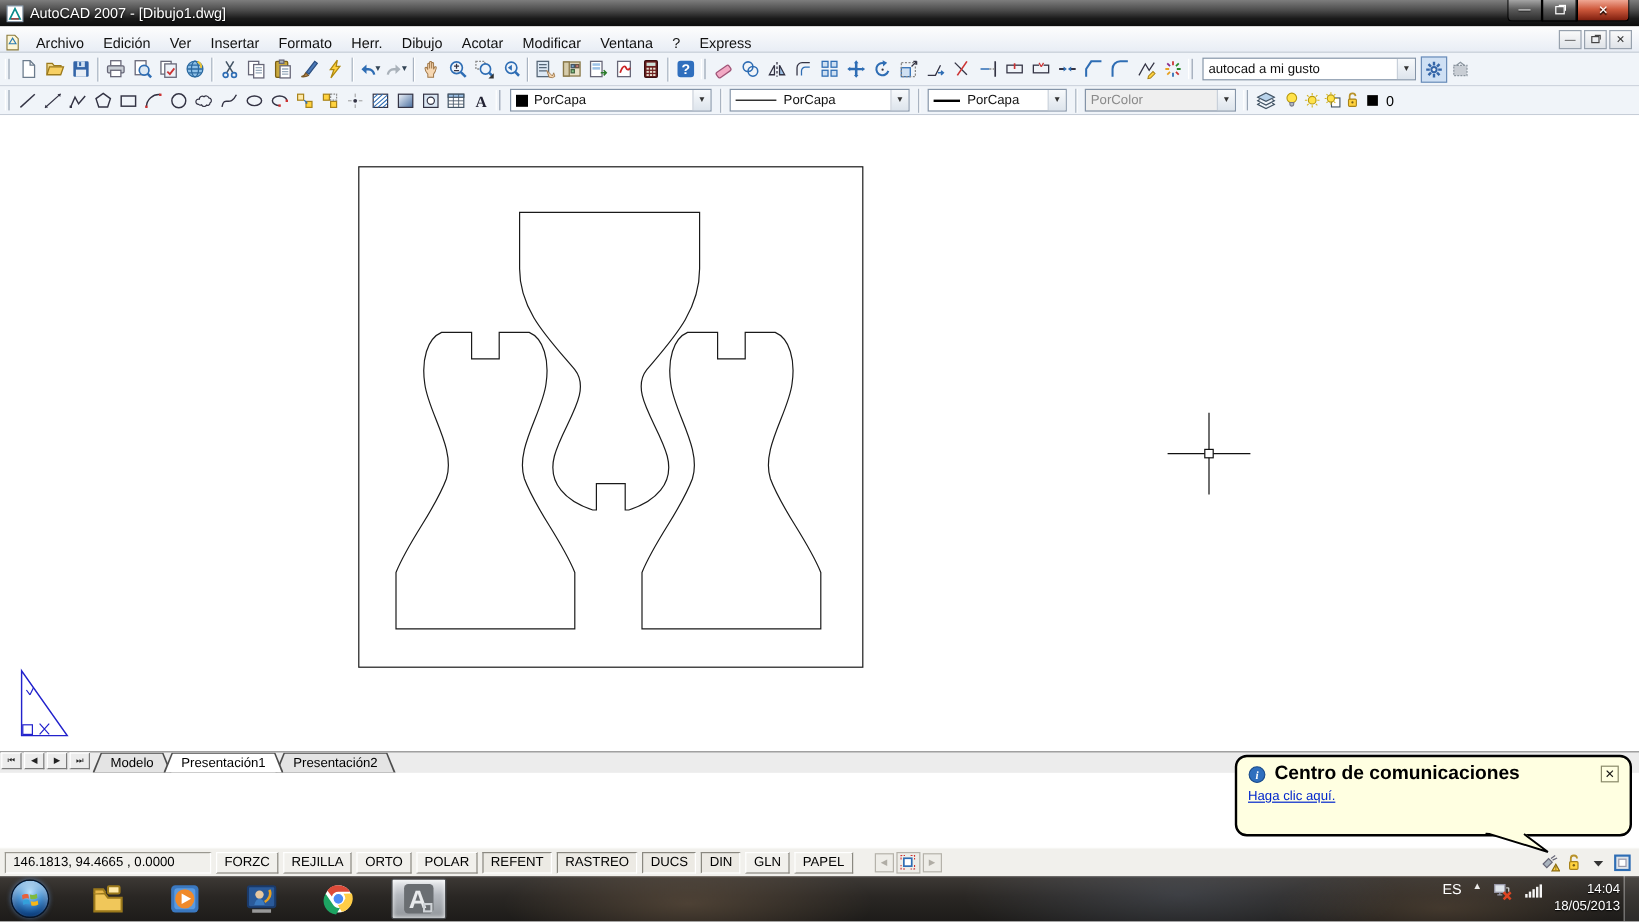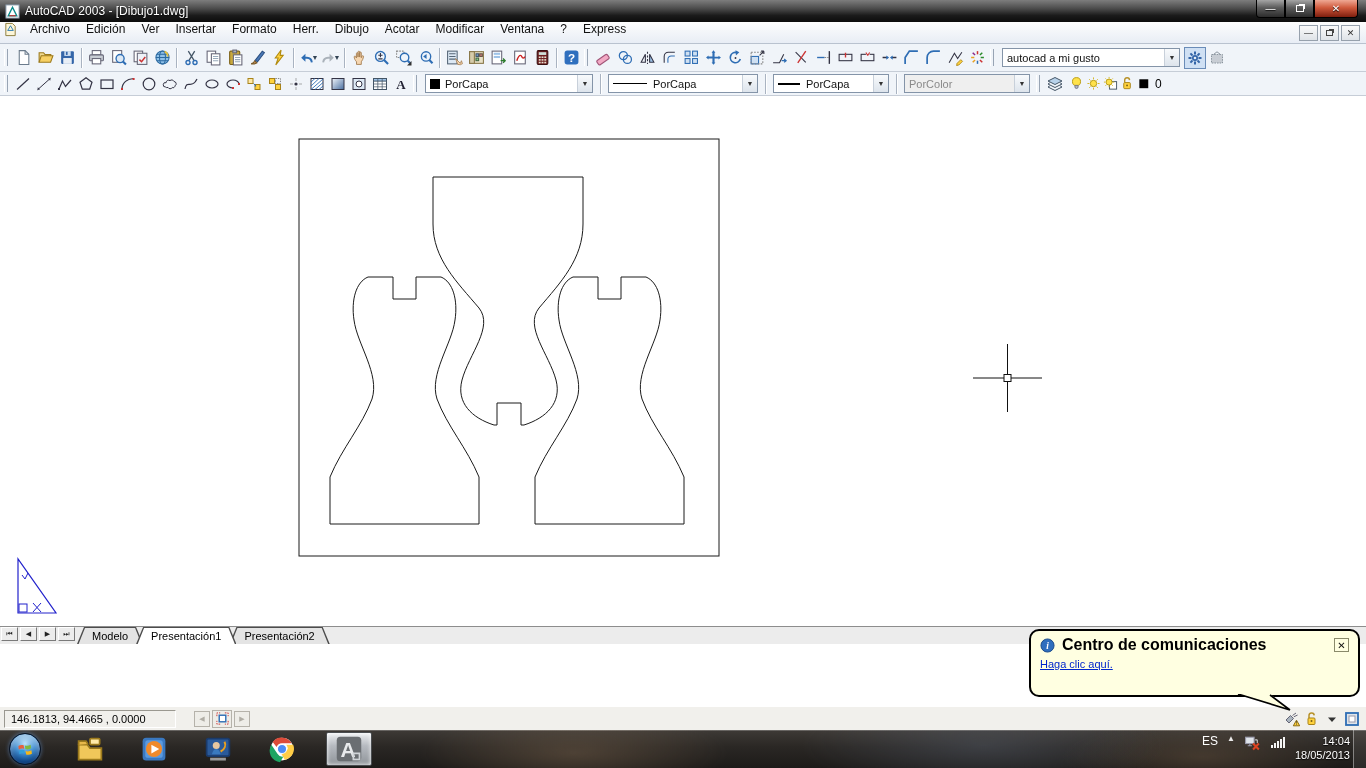--- a/index.html
+++ b/index.html
@@ -14,21 +14,21 @@
 #winbtns{position:absolute;right:8px;top:0;display:flex}
 .wbtn{width:29px;height:18px;border:1px solid #000;border-top:none;display:flex;align-items:center;justify-content:center;
  color:#fff;font-size:10px;background:linear-gradient(#a5a5a5,#5c5c5c 45%,#2c2c2c);text-shadow:0 1px 1px #000}
 .wbtn.min{border-bottom-left-radius:4px}
 .wbtn.close{width:44px;background:linear-gradient(#efa894,#cf5a3d 45%,#7e1e0e);border-bottom-right-radius:4px}
 .wbtn .rest{width:8px;height:7px;border:1px solid #fff;box-shadow:2px -2px 0 -1px #fff}
 
 
 #menubar{position:absolute;left:0;top:22px;width:100%;height:22px;
  background:linear-gradient(#fdfdfd,#e8edf5);border-bottom:1px solid #b9c2cf;
- display:flex;align-items:flex-start;font-size:12px;color:#111;padding-left:3px}
+ display:flex;align-items:flex-end;font-size:12px;color:#111;padding-left:3px}
 .menu-item{padding:3px 8px;cursor:default}
 #mdibtns{position:absolute;right:6px;top:3px;display:flex;gap:2px}
 .mdibtn{width:19px;height:16px;background:linear-gradient(#fafafa,#dfe3e8);border:1px solid #97a1ad;
  display:flex;align-items:center;justify-content:center;font-size:9px;color:#333}
 .mdibtn .rest{width:7px;height:6px;border:1px solid #444;box-shadow:2px -2px 0 -1px #444}
 
 
 .toolbar{position:absolute;left:0;width:100%;background:#f0f4f9;border-bottom:1px solid #c6cdd7;
  display:flex;align-items:center;padding-left:2px}
 #tb1{top:44px;height:28px}
@@ -128,21 +128,21 @@
 <div id="screen">
 
   <div id="titlebar">
     <span class="appicon">
       <svg viewBox="0 0 16 16" width="15" height="15">
           <rect x="1" y="1" width="14" height="14" fill="#fff" stroke="#8899aa"></rect>
           <path d="M3.5 12.5l4.5-9 4.5 9z" fill="none" stroke="#0a8a8a" stroke-width="1.5"></path>
           <path d="M4.5 12.5h7" stroke="#cc3333" stroke-width="1.2"></path>
         </svg>
     </span>
-    <span>AutoCAD 2003 - [Dibujo1.dwg]</span>
+    <span>AutoCAD 2007 - [Dibujo1.dwg]</span>
     <div id="winbtns">
       <div class="wbtn min">—</div>
       <div class="wbtn">
           <span class="rest"></span>
         </div>
       <div class="wbtn close">✕</div>
     </div>
   </div>
 
   <div id="menubar">
@@ -853,20 +853,32 @@
         </div>
         <div class="tab">
           <span>Presentación2</span>
         </div>
       </div>
   </div>
 
 
   <div id="statusbar">
     <div class="coords">146.1813, 94.4665 , 0.0000</div>
+    <span id="sb-toggles" style="display:flex;gap:4px">
+        <div class="sbtn">FORZC</div>
+        <div class="sbtn">REJILLA</div>
+        <div class="sbtn">ORTO</div>
+        <div class="sbtn">POLAR</div>
+        <div class="sbtn pressed">REFENT</div>
+        <div class="sbtn pressed">RASTREO</div>
+        <div class="sbtn pressed">DUCS</div>
+        <div class="sbtn pressed">DIN</div>
+        <div class="sbtn">GLN</div>
+        <div class="sbtn">PAPEL</div>
+      </span>
     <div class="vpgrp">
       <span class="vpbtn">◀</span>
       <span class="vpbtn big" id="vp-max">
           <span>
             <svg viewBox="0 0 16 16" width="15" height="15">
               <path d="M2 5.5V2h3.5M10.5 2H14v3.5M14 10.5V14h-3.5M5.5 14H2v-3.5" fill="none" stroke="#cc3333" stroke-dasharray="1.7 1.2"></path>
               <rect x="4.5" y="4.5" width="7" height="7" fill="#fff" stroke="#2e6db4" stroke-width="1.5"></rect>
             </svg>
           </span>
         </span>

